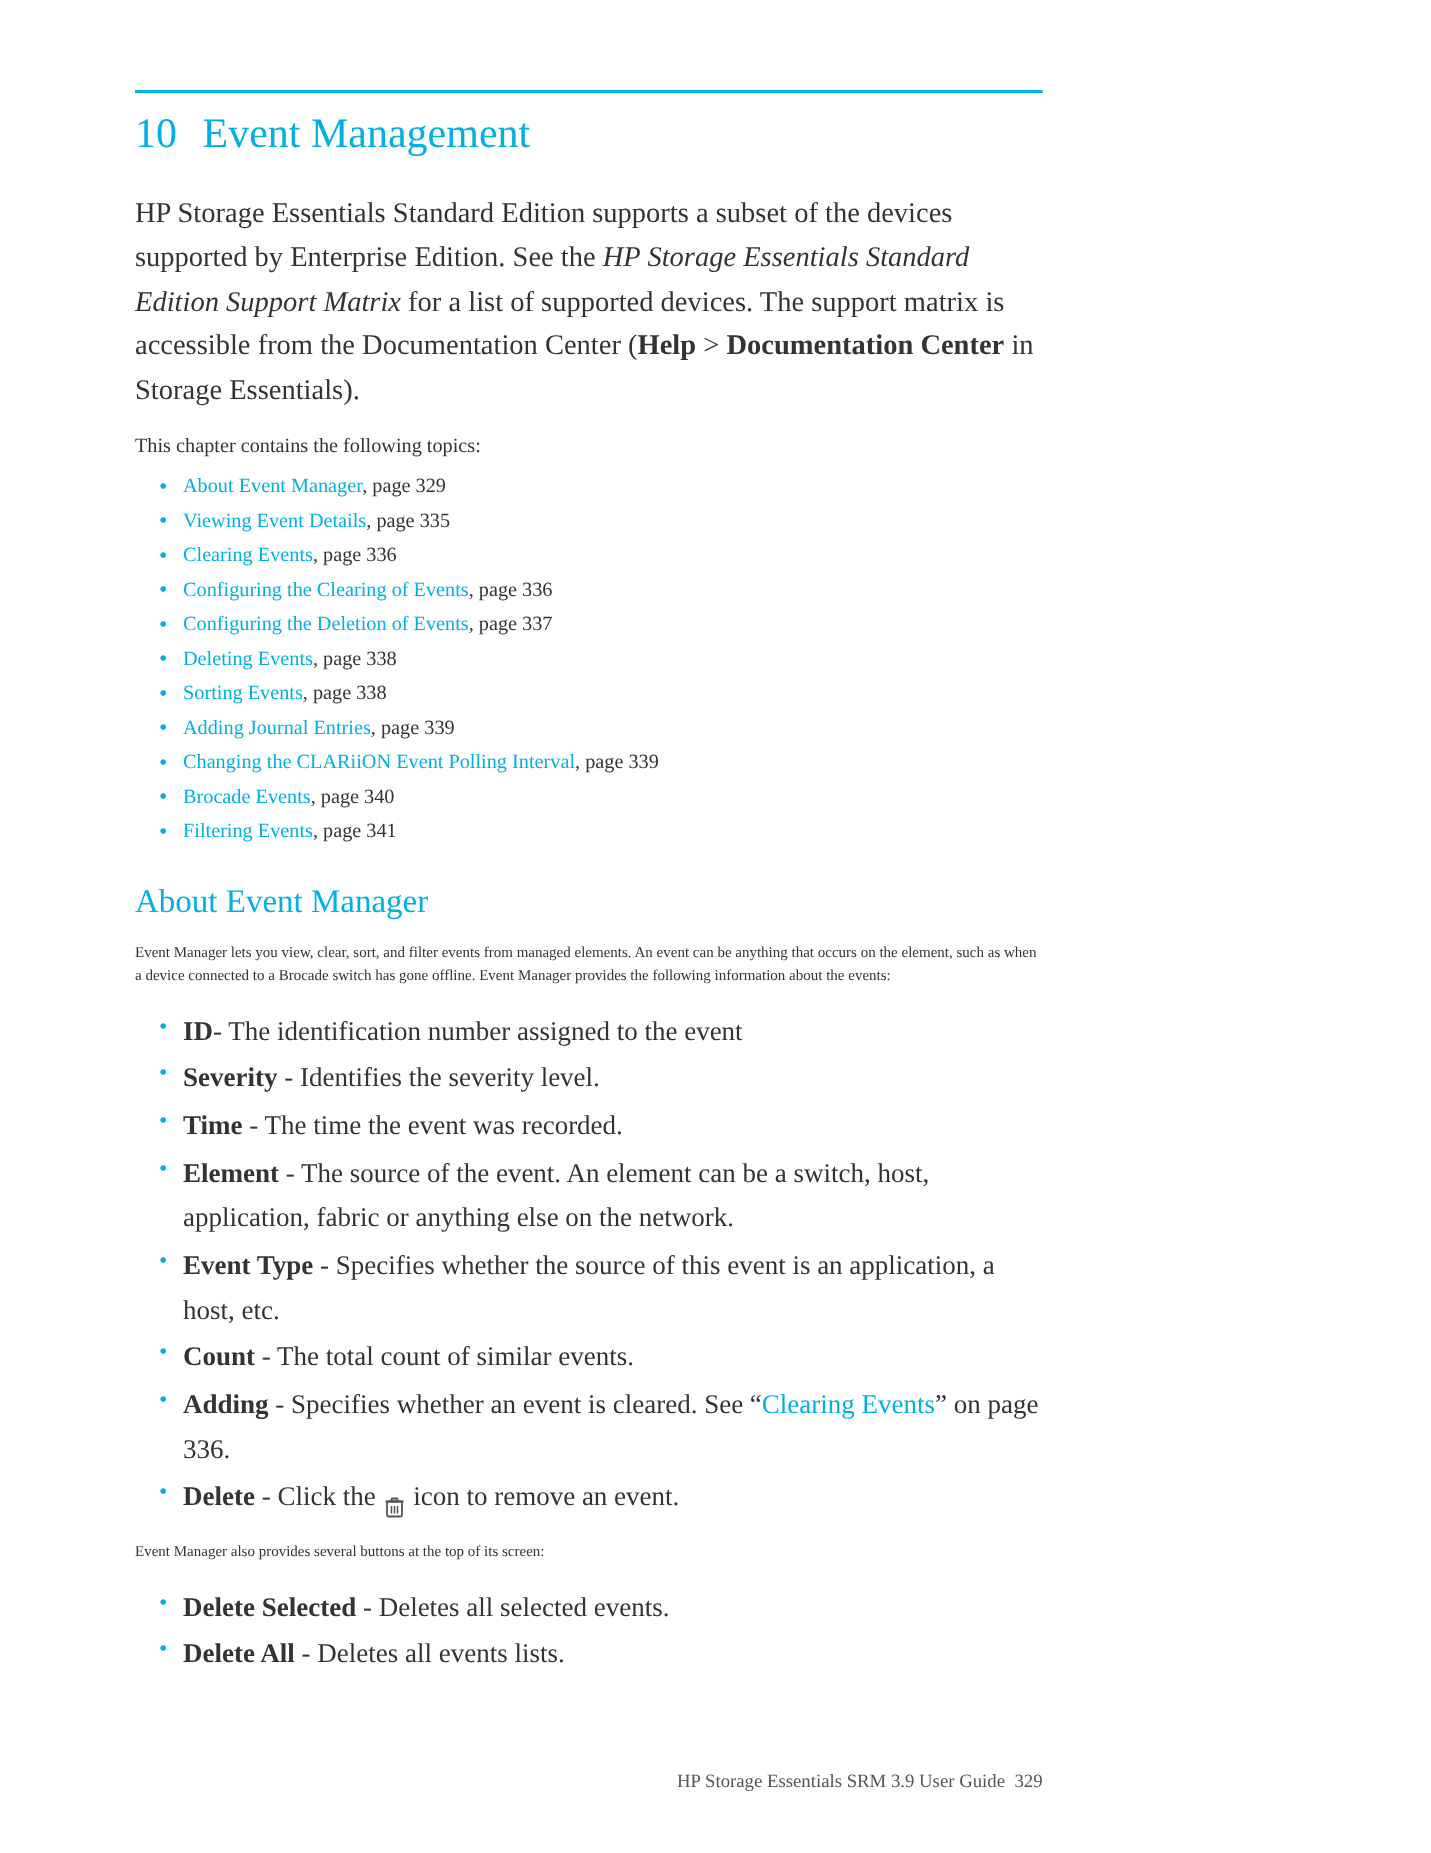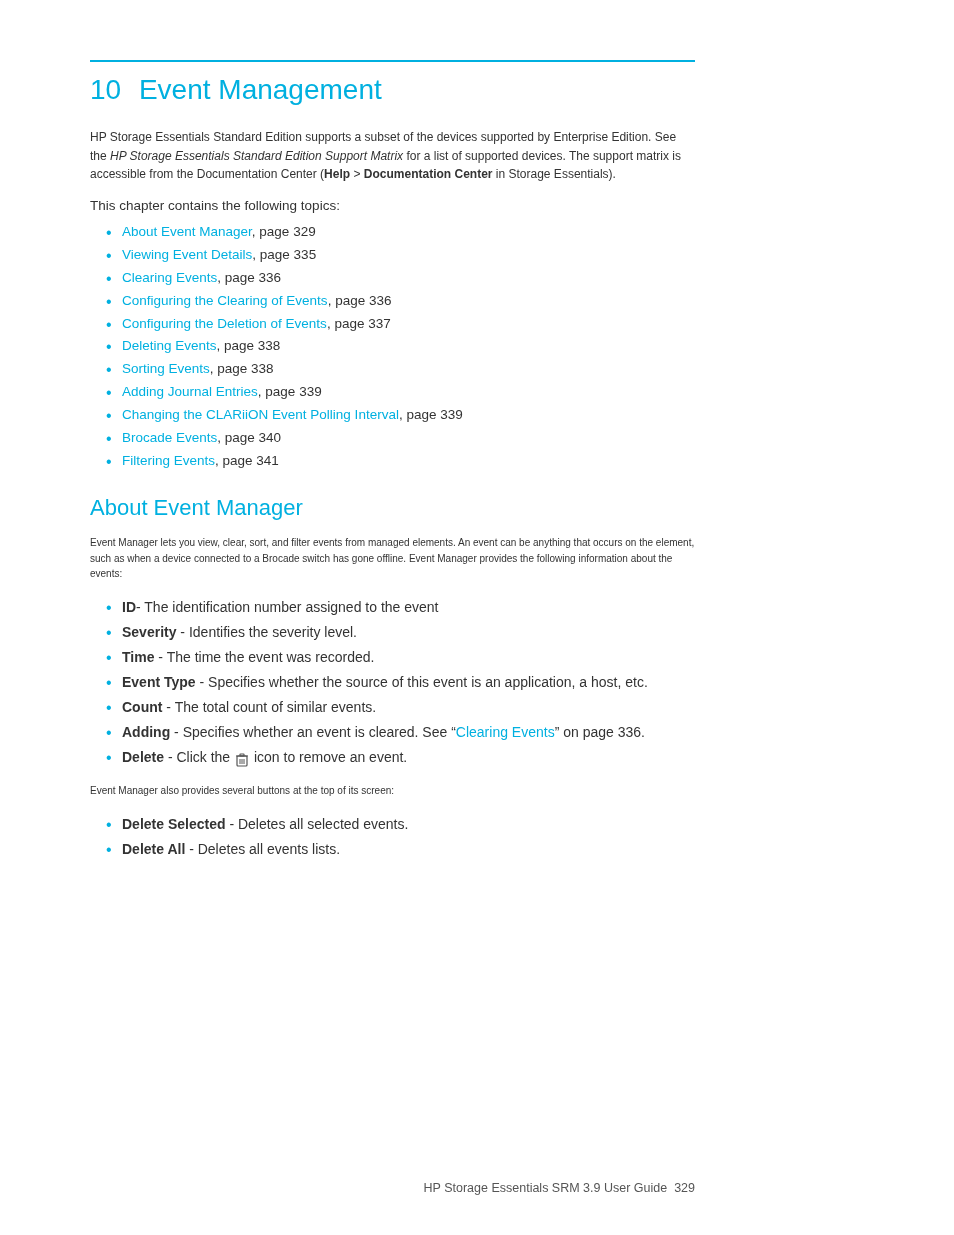--- a/index.html
+++ b/index.html
@@ -16,20 +16,21 @@
       width: 954px;
       min-height: 1235px;
     }
 
     .page {
       width: 785px;
       min-height: 1235px;
       background: #ffffff;
       padding: 60px 90px 60px 90px;
       position: relative;
+      font-family: Liberation Serif, serif;
     }
 
     .chapter-header {
       border-top: 2px solid #00b0e0;
       padding-top: 12px;
       margin-bottom: 22px;
     }
 
     .chapter-title {
       font-size: 28px;
@@ -39,21 +40,21 @@
     }
 
     .chapter-number {
       font-size: 28px;
       font-weight: normal;
       color: #00b0e0;
       margin-right: 10px;
     }
 
     .intro-text {
-      font-size: 12px;
+      font-size: 19px;
       line-height: 1.55;
       margin-bottom: 14px;
       color: #333;
     }
 
     .intro-text em {
       font-style: italic;
     }
 
     .intro-text strong {
@@ -108,21 +109,21 @@
       color: #333;
     }
 
     .bullet-list {
       list-style: none;
       padding: 0;
       margin: 0 0 14px 18px;
     }
 
     .bullet-list li {
-      font-size: 14px;
+      font-size: 18px;
       line-height: 1.65;
       color: #333;
       position: relative;
       padding-left: 14px;
       margin-bottom: 2px;
     }
 
     .bullet-list li::before {
       content: "•";
       color: #00b0e0;
@@ -196,20 +197,21 @@
   </ul>
 
   <h2 class="section-title">About Event Manager</h2>
 
   <p class="section-body">Event Manager lets you view, clear, sort, and filter events from managed elements. An event can be anything that occurs on the element, such as when a device connected to a Brocade switch has gone offline. Event Manager provides the following information about the events:</p>
 
   <ul class="bullet-list">
     <li><strong>ID</strong>- The identification number assigned to the event</li>
     <li><strong>Severity</strong> - Identifies the severity level.</li>
     <li><strong>Time</strong> - The time the event was recorded.</li>
+    <li><strong>Element</strong> - The source of the event. An element can be a switch, host, application, fabric or anything else on the network.</li>
     <li><strong>Event Type</strong> - Specifies whether the source of this event is an application, a host, etc.</li>
     <li><strong>Count</strong> - The total count of similar events.</li>
     <li><strong>Adding</strong> - Specifies whether an event is cleared. See “<a href="#">Clearing Events</a>” on page 336.</li>
     <li><strong>Delete</strong> - Click the <span class="trash-icon"><svg viewBox="0 0 14 15" fill="none" xmlns="http://www.w3.org/2000/svg">
             <rect x="2" y="4" width="10" height="10" rx="1" stroke="#555" stroke-width="1.2" fill="none"></rect>
             <rect x="5" y="2" width="4" height="2" rx="0.5" stroke="#555" stroke-width="1.2" fill="none"></rect>
             <line x1="1" y1="4" x2="13" y2="4" stroke="#555" stroke-width="1.2"></line>
             <line x1="5" y1="7" x2="5" y2="12" stroke="#555" stroke-width="1"></line>
             <line x1="9" y1="7" x2="9" y2="12" stroke="#555" stroke-width="1"></line>
             <line x1="7" y1="7" x2="7" y2="12" stroke="#555" stroke-width="1"></line>

